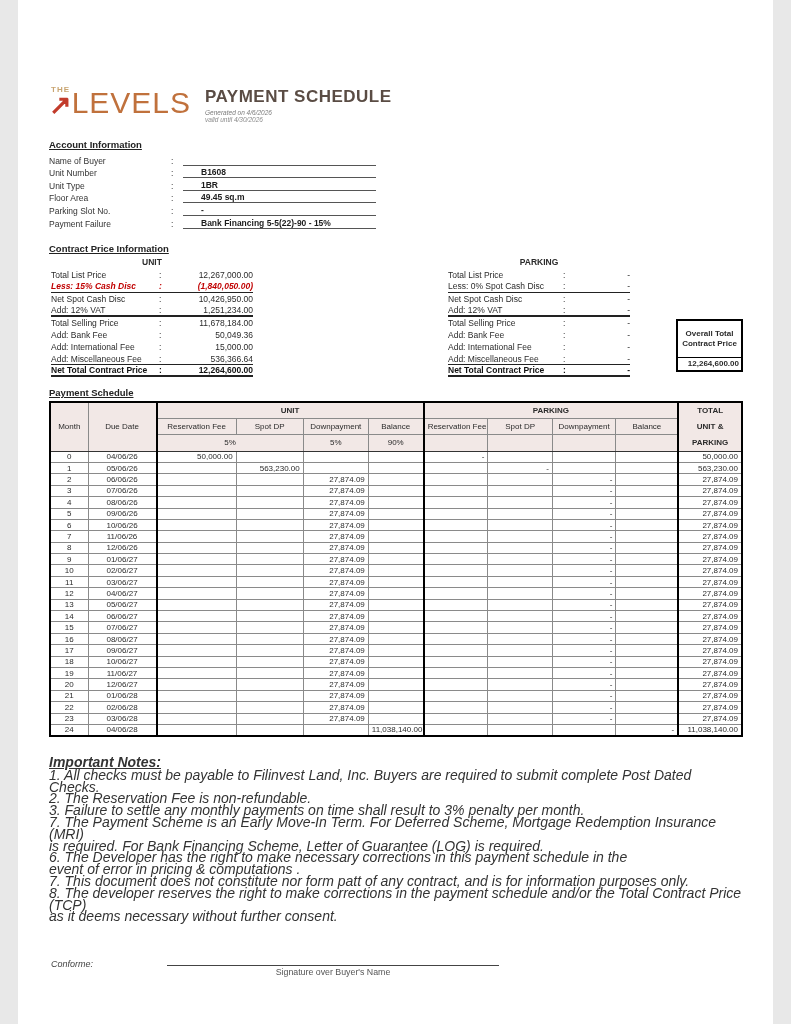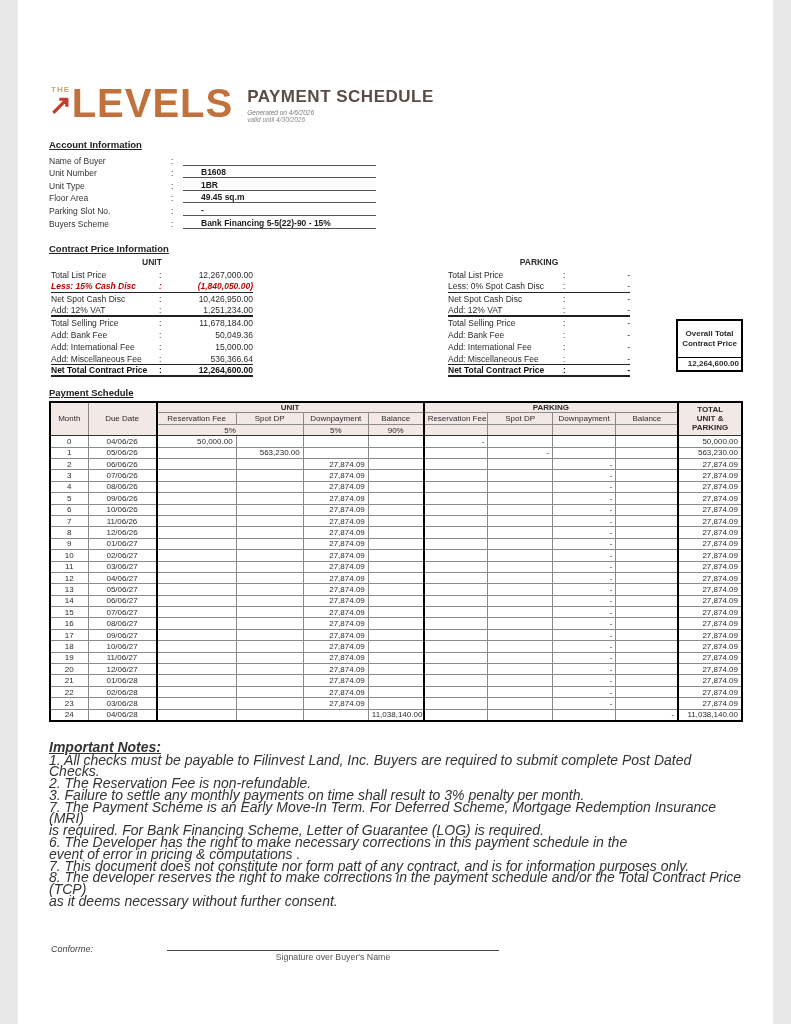--- a/index.html
+++ b/index.html
@@ -8,21 +8,21 @@
     width:755px; height:1024px; margin:0 auto; background:#ffffff;
     font-family:"Liberation Sans", sans-serif; color:#2b2b2b;
     position:relative; padding:85px 30px 0 31px; overflow:hidden;
   }
   
   .brand-row { display:flex; align-items:flex-start; }
   .logo { display:flex; align-items:flex-end; margin-right:14px; }
   .logo-left { display:flex; flex-direction:column; align-items:flex-start; }
   .logo-the { font-size:8px; font-weight:bold; color:#c9a571; letter-spacing:1px; margin-bottom:-2px; margin-left:2px; }
   .logo-arrow { font-size:27px; line-height:26px; font-weight:bold; color:#c23b2b; }
-  .logo-name { font-size:40px; line-height:30px; font-weight:bold; color:#c0713c; letter-spacing:1px; }
+  .logo-name { font-size:30px; line-height:30px; font-weight:normal; color:#c0713c; letter-spacing:1px; }
   .title-block { padding-top:2px; }
   .page-title { font-size:17px; font-weight:bold; color:#5a4c44; letter-spacing:0.5px; }
   .gen-line { font-size:6.5px; font-style:italic; color:#7a7a7a; margin-top:2px; }
   .valid-line { font-size:6.5px; font-style:italic; color:#8a8a8a; }
   
   .sec-title { font-size:9.5px; font-weight:bold; text-decoration:underline; color:#222; }
   
   .account { margin-top:16px; }
   .acct-rows { margin-top:3px; }
   .acct-row { display:flex; align-items:flex-end; height:12.6px; font-size:8.5px; }
@@ -46,21 +46,21 @@
   .cp-row.line2 { border-bottom:2px solid #222; }
   .overall-box { position:absolute; right:0; top:76px; width:67px; border:2px solid #000; background:#fff; }
   .overall-label { font-size:8px; font-weight:bold; text-align:center; padding:8px 2px; border-bottom:1.5px solid #000; line-height:10px; }
   .overall-value { font-size:8px; font-weight:bold; text-align:right; padding:1px 2px 2px 2px; }
   
   .schedule { margin-top:12px; }
   .sched-table { width:100%; border-collapse:collapse; border:2px solid #000; margin-top:3px; table-layout:fixed; }
   .sched-table th, .sched-table td { border:1px solid #8a8a8a; font-weight:normal; font-size:8px; padding:0 3px; height:11.4px; line-height:9px; overflow:hidden; white-space:nowrap; }
   .sched-table th { background:#f2e8e6; text-align:center; }
   th.grp { font-weight:bold; }
-  th.total-hd { font-weight:bold; white-space:pre-line; line-height:9px; }
+  th.total-hd { font-weight:bold; white-space:pre-line; line-height:16px; }
   .thL { border-left:2px solid #000 !important; }
   .hdB { border-bottom:1.2px solid #333 !important; }
   td.c-month, td.c-date { text-align:center; }
   td.c-amt { text-align:right; }
   
   .notes { margin-top:17px; font-style:italic; color:#333; }
   .notes-title { font-size:14px; font-weight:bold; text-decoration:underline; }
   .note-item { font-size:14px; line-height:11.8px; white-space:pre-line; }
   
   .footer { margin-top:30px; position:relative; height:40px; }
@@ -111,21 +111,21 @@
           <span class="acct-label">Floor Area</span>
           <span class="acct-colon">:</span>
           <span class="acct-value">49.45 sq.m</span>
         </div>
         <div class="acct-row">
           <span class="acct-label">Parking Slot No.</span>
           <span class="acct-colon">:</span>
           <span class="acct-value">-</span>
         </div>
         <div class="acct-row">
-          <span class="acct-label">Buyers  Scheme</span>
+          <span class="acct-label">Payment  Failure</span>
           <span class="acct-colon">:</span>
           <span class="acct-value">Bank Financing 5-5(22)-90 - 15%</span>
         </div>
       </div>
   </div>
 
   <div class="contract">
     <div class="sec-title">Contract Price Information</div>
     <div class="cp-table cp-unit">
       <div class="cp-heading">UNIT</div>

